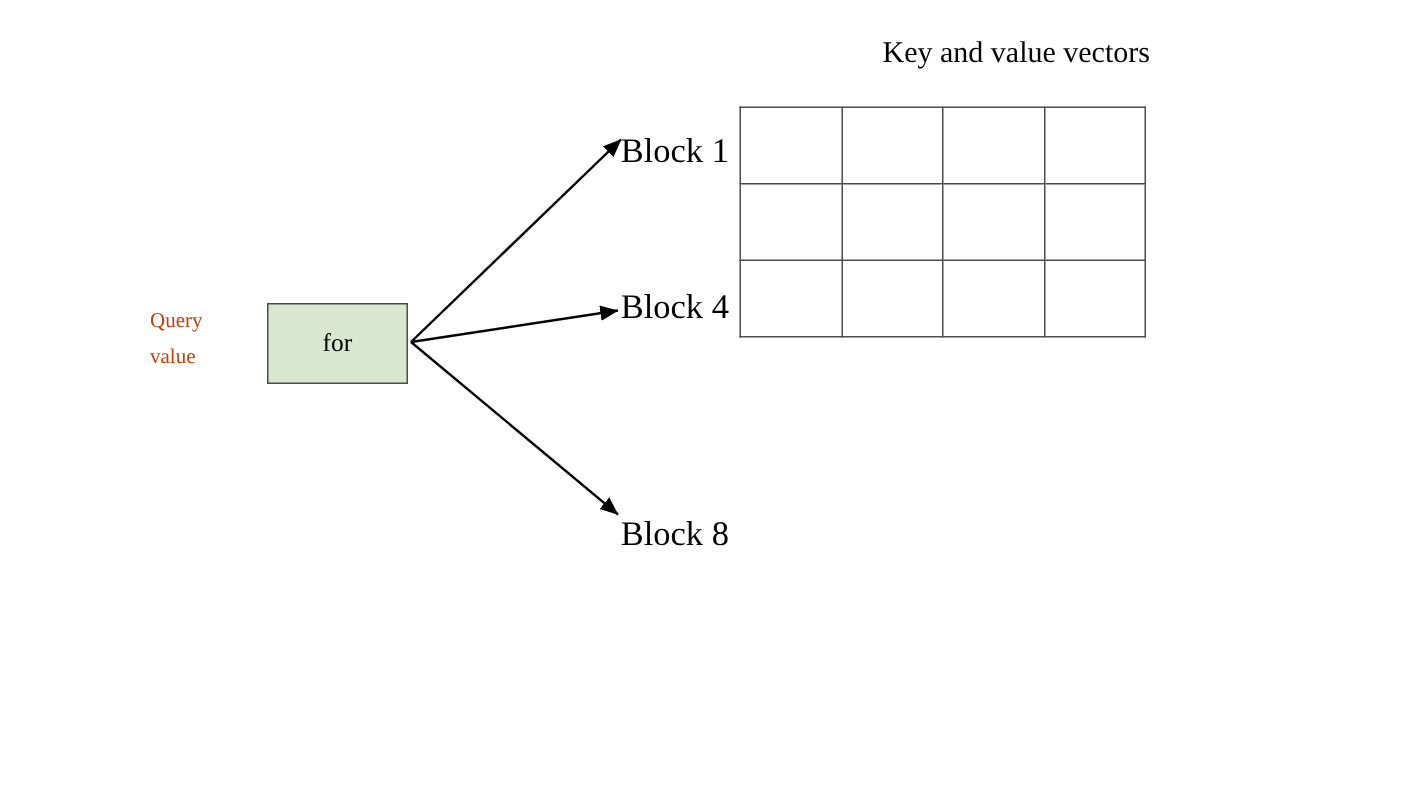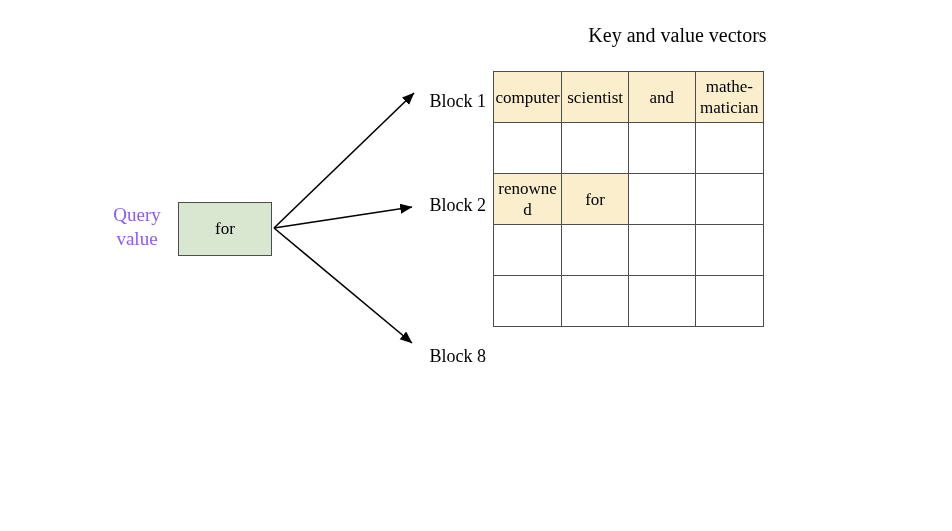--- a/index.html
+++ b/index.html
@@ -36,24 +36,24 @@
     color: #000;
     white-space: nowrap;
   }
 
   
   .query-label {
     position: absolute;
     left: 100px;
     top: 203px;
     width: 74px;
-    font-size: 19px;
+    font-size: 14px;
     line-height: 24px;
-    text-align: center;
-    color: #8b5cf6;
+    text-align: left;
+    color: #c2410c;
   }
 
   
   .query-box {
     position: absolute;
     left: 178px;
     top: 202px;
     width: 94px;
     height: 54px;
     box-sizing: border-box;
@@ -74,21 +74,21 @@
     width: 952px;
     height: 531px;
     pointer-events: none;
   }
 
   
   .block-label {
     position: absolute;
     width: 80px;
     text-align: right;
-    font-size: 18px;
+    font-size: 23px;
     line-height: 20px;
     color: #000;
     white-space: nowrap;
   }
   .block-label.b1 { left: 406px; top: 91px; }
   .block-label.b2 { left: 406px; top: 195px; }
   .block-label.b0 { left: 406px; top: 346px; }
 
   
   .grid {
@@ -142,40 +142,28 @@
       </marker>
     </defs>
     <g id="arrow-lines">
         <line x1="274" y1="228" x2="414" y2="93" stroke="#000000" stroke-width="1.6" marker-end="url(#ah)"></line>
         <line x1="274" y1="228" x2="412" y2="207" stroke="#000000" stroke-width="1.6" marker-end="url(#ah)"></line>
         <line x1="274" y1="228" x2="412" y2="343" stroke="#000000" stroke-width="1.6" marker-end="url(#ah)"></line>
       </g>
   </svg>
 
   <div class="block-label b1">Block 1</div>
-  <div class="block-label b2">Block 2</div>
+  <div class="block-label b2">Block 4</div>
   <div class="block-label b0">Block 8</div>
 
   <table class="grid">
     <tbody id="grid-body">
         <tr>
-          <td class="filled">computer</td>
-          <td class="filled">scientist</td>
-          <td class="filled">and</td>
-          <td class="filled">mathe-<br>matician</td>
-        </tr>
-        <tr>
           <td class="empty"></td>
           <td class="empty"></td>
-          <td class="empty"></td>
-          <td class="empty"></td>
-        </tr>
-        <tr>
-          <td class="filled">renowned</td>
-          <td class="filled">for</td>
           <td class="empty"></td>
           <td class="empty"></td>
         </tr>
         <tr>
           <td class="empty"></td>
           <td class="empty"></td>
           <td class="empty"></td>
           <td class="empty"></td>
         </tr>
         <tr>

